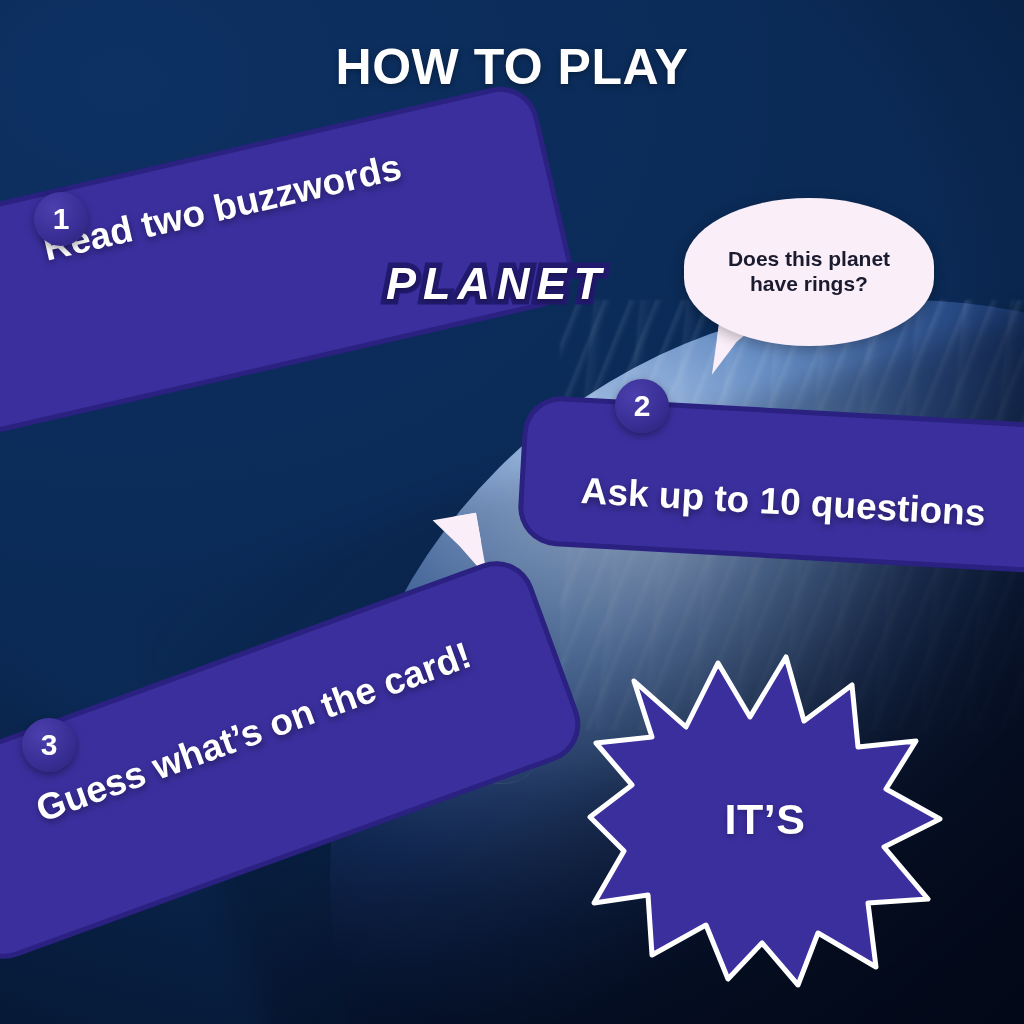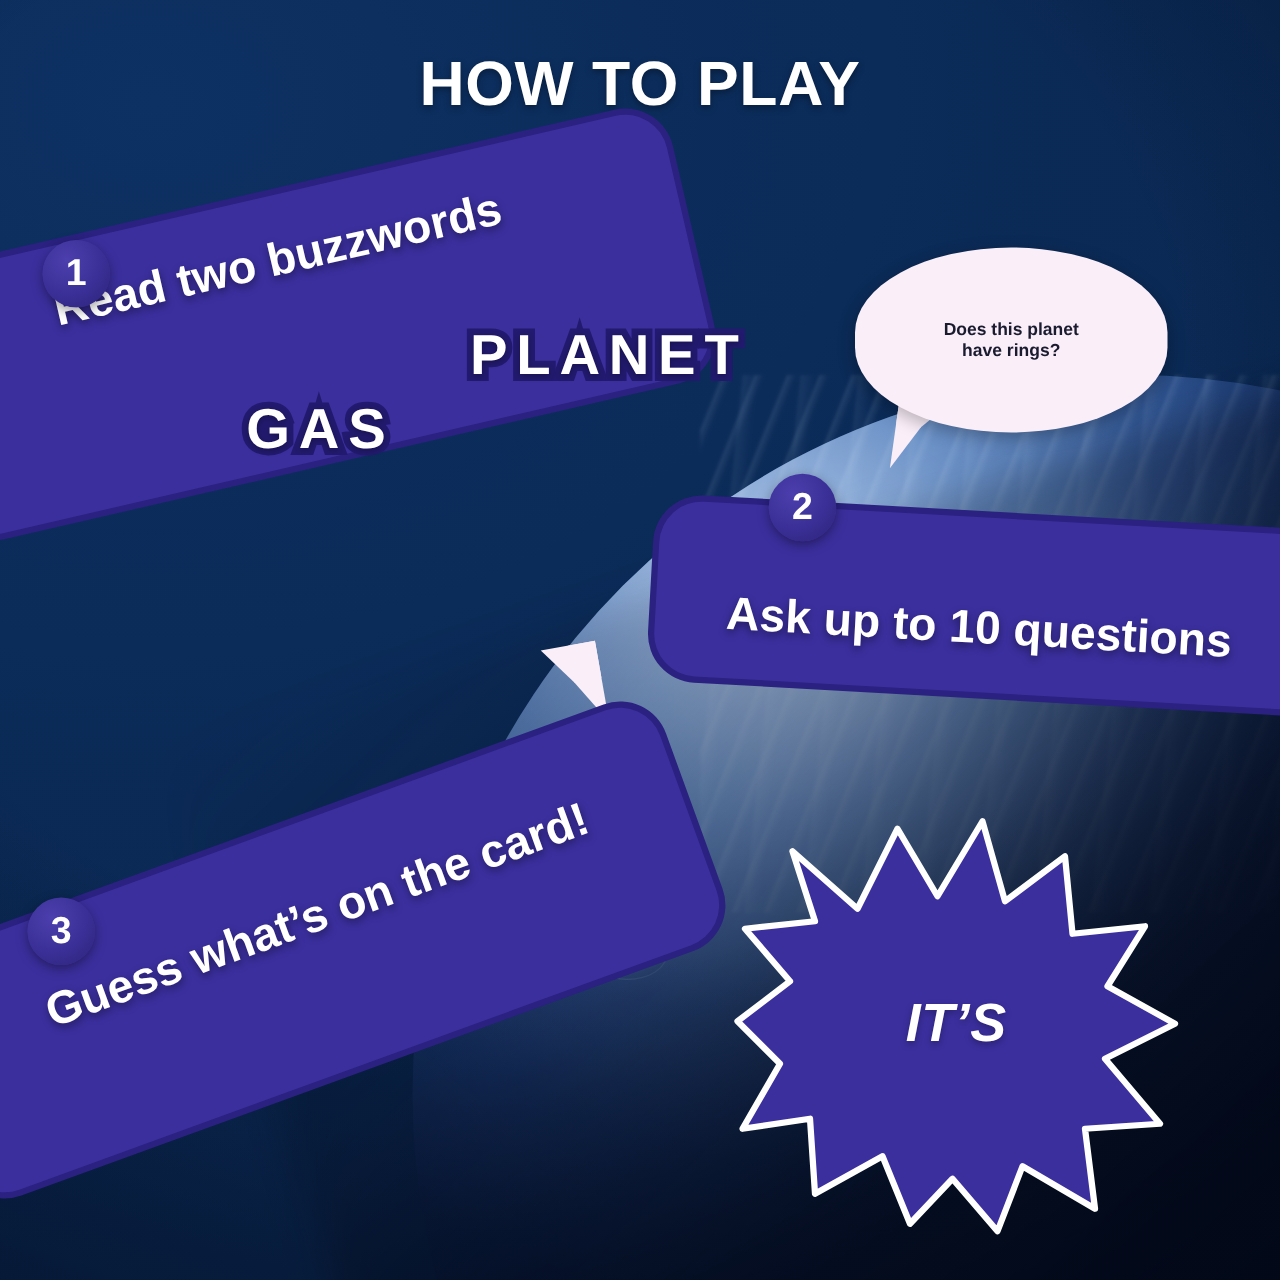--- a/index.html
+++ b/index.html
@@ -153,21 +153,21 @@
   .buzzword {
     position: absolute;
     color: #ffffff;
     font-weight: 800;
     font-size: 45px;
     letter-spacing: 7px;
     -webkit-text-stroke: 11px #221a6e;
     paint-order: stroke fill;
     text-shadow: 0 2px 5px rgba(0,0,0,.3);
   }
-  #buzz-planet { left: 376px; top: 258px; }
+  #buzz-planet { left: 386px; top: 258px; font-style: italic; }
   #buzz-gas    { left: 197px; top: 317px; }
 
   
   .bubble {
     position: absolute;
     background: #faeef8;
     border-radius: 50% / 46%;
     color: #1b1b30;
     font-weight: 800;
     display: flex;
@@ -176,21 +176,21 @@
     text-align: center;
     line-height: 1.18;
     box-shadow: 0 4px 14px rgba(0,0,0,.28);
   }
   .bubble-text { padding: 0 30px; }
   .bubble-tail {
     position: absolute;
     width: 0; height: 0;
   }
   
-  #bubble-a { left: 684px; top: 198px; width: 250px; height: 148px; font-size: 14px; }
+  #bubble-a { left: 684px; top: 198px; width: 250px; height: 148px; font-size: 21px; }
   #tail-a {
     left: 716px; top: 316px;
     border-left: 20px solid #faeef8;
     border-right: 24px solid transparent;
     border-top: 26px solid #faeef8;
     border-bottom: 36px solid transparent;
     transform: rotate(8deg);
   }
   
   #bubble-b { left: 261px; top: 408px; width: 248px; height: 150px; font-size: 20px; }
@@ -203,21 +203,20 @@
     transform: rotate(-10deg);
   }
 
   
   #starburst {
     position: absolute;
     left: 590px;
     top: 655px;
     width: 350px;
     height: 330px;
-    font-style: italic;
   }
   #starburst svg { display: block; width: 100%; height: 100%; overflow: visible; }
   .burst-text {
     position: absolute;
     left: 0; top: 0;
     width: 350px; height: 330px;
     display: flex;
     flex-direction: column;
     align-items: center;
     justify-content: center;
@@ -246,21 +245,20 @@
   <div class="planet-terminator"></div>
   <div class="bg-vignette"></div>
 
   <div class="title">HOW TO PLAY</div>
 
   <div class="banner" id="banner-1"></div>
   <div class="banner-label" id="label-1">Read two buzzwords</div>
   <div class="badge" id="badge-1">1</div>
 
   <div class="buzzword" id="buzz-planet">PLANET</div>
-  <div class="buzzword" id="buzz-gas">GAS</div>
 
   <div class="bubble-tail" id="tail-a"></div>
   <div class="bubble" id="bubble-a">
     <div class="bubble-text">
       <span>Does this planet</span><br>
       <span>have rings?</span>
     </div>
   </div>
 
   <div class="bubble-tail" id="tail-b"></div>

